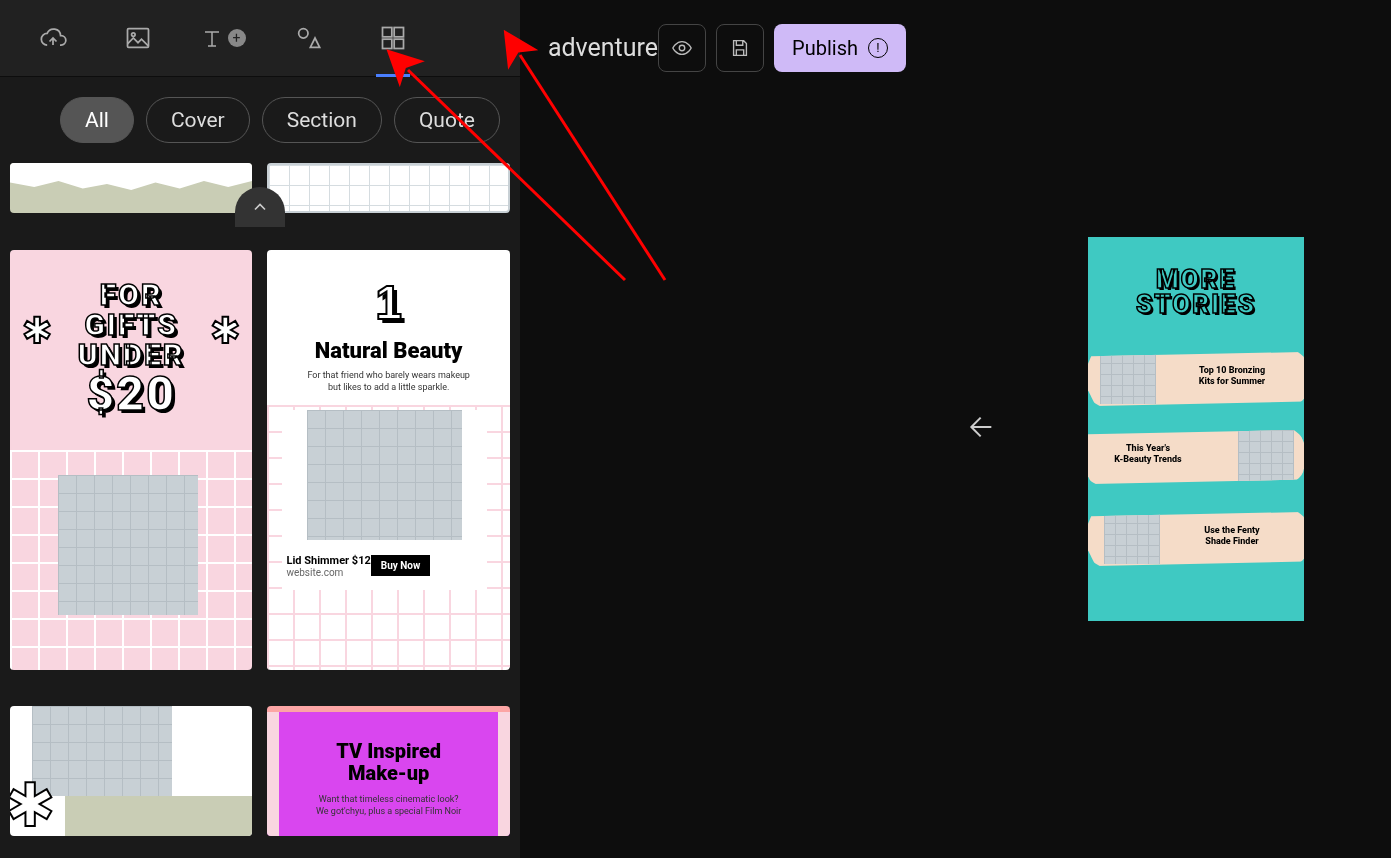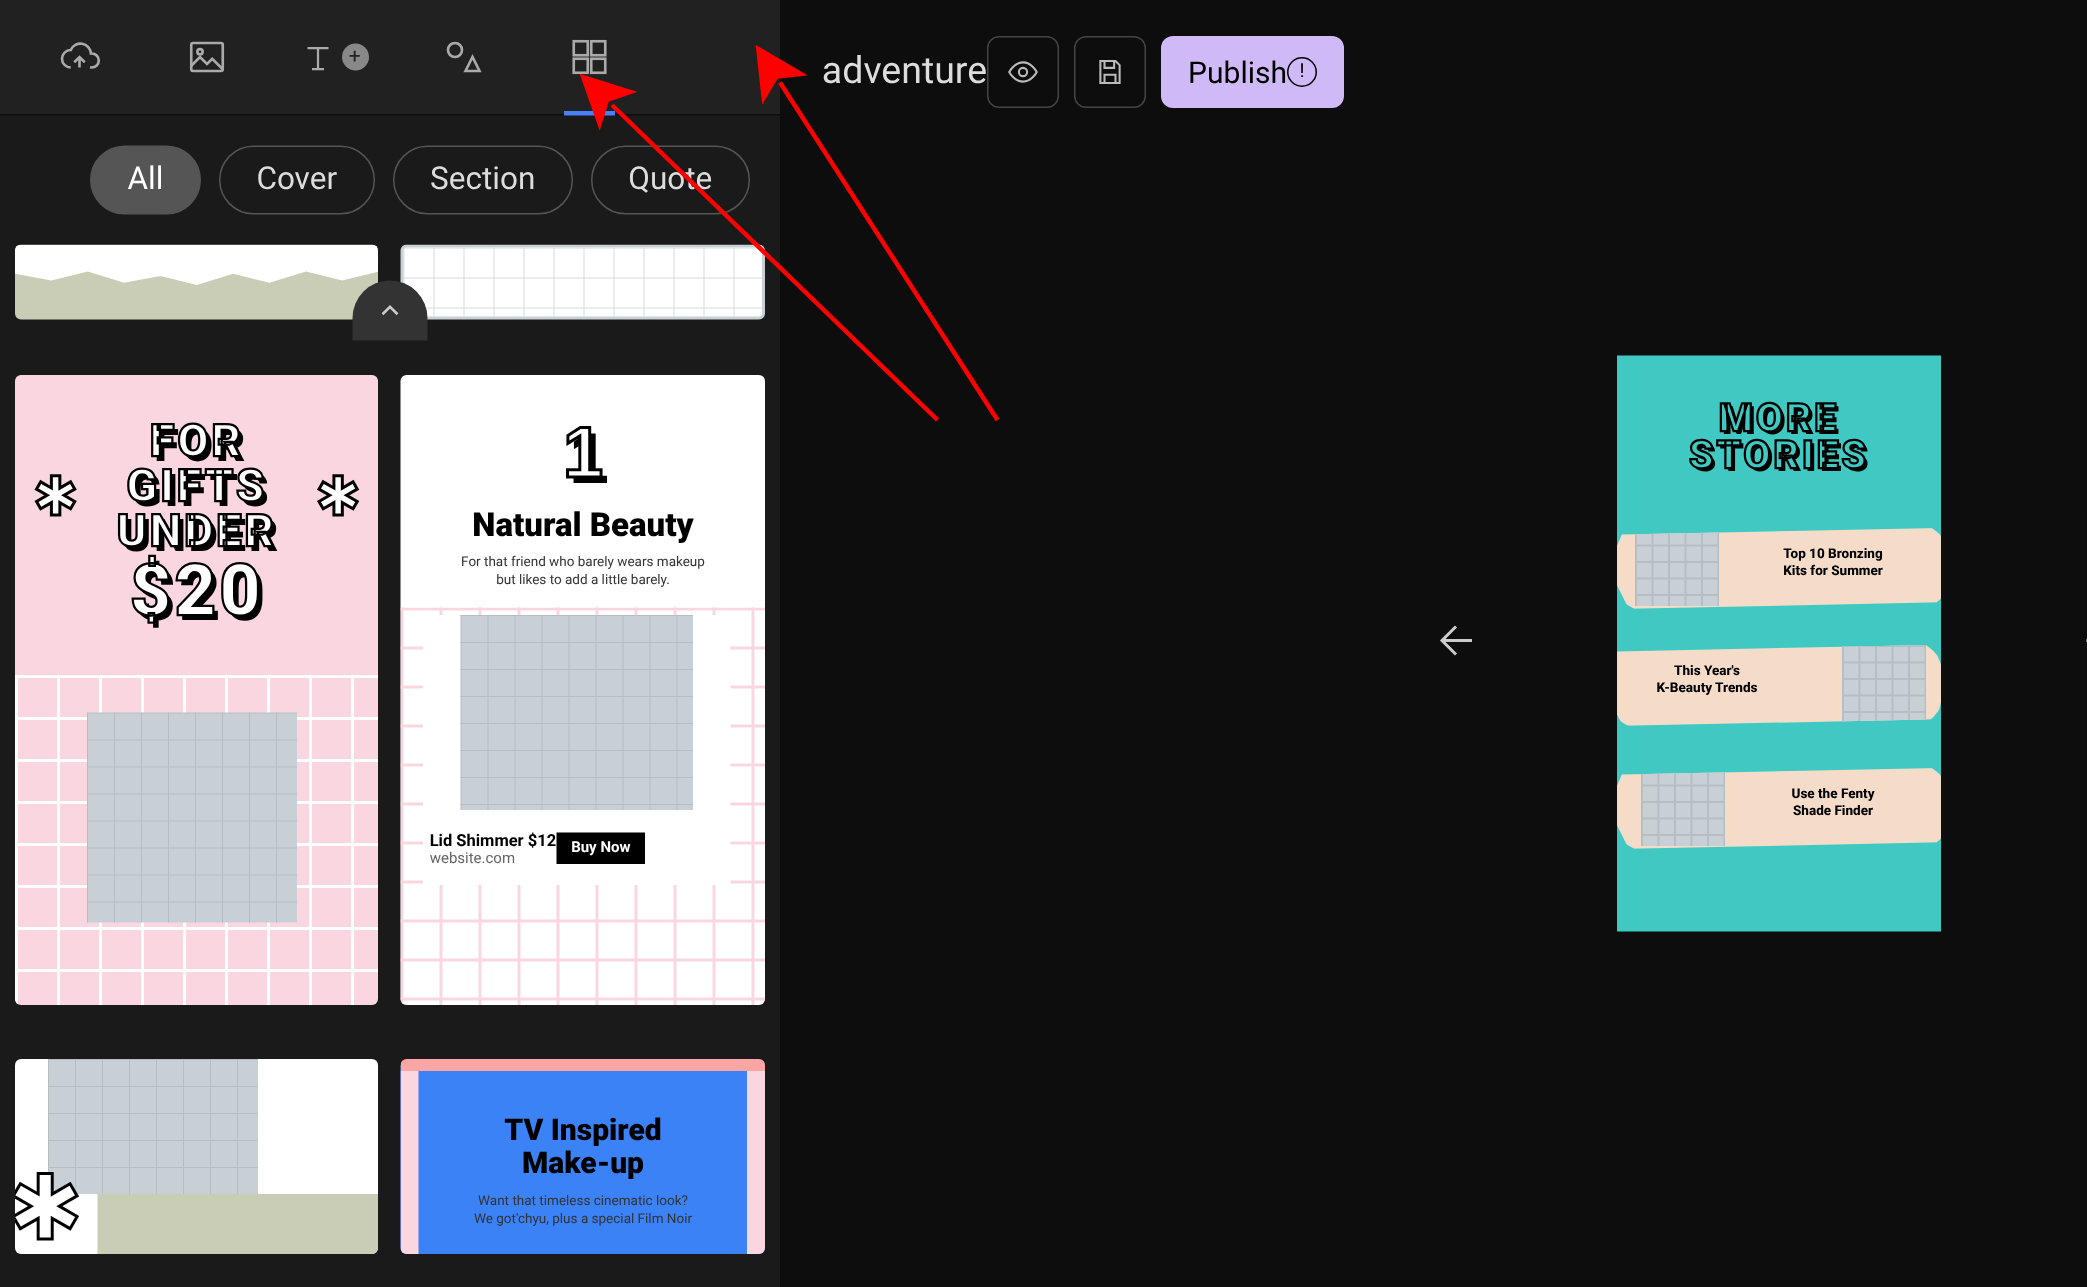--- a/index.html
+++ b/index.html
@@ -55,36 +55,36 @@
 .t4 .prod-site{font-size:10px;color:#666;}
 .t4 .buy{background:#000;color:#fff;font-size:10px;padding:5px 10px;font-weight:700;}
 
 
 .t5{background:#fff;}
 .t5 .ph{position:absolute;left:22px;top:0;width:140px;height:90px;background:#c8d0d5;background-image:linear-gradient(#b5bec4 1px,transparent 1px),linear-gradient(90deg,#b5bec4 1px,transparent 1px);background-size:18px 18px;}
 .t5 .olive{position:absolute;left:55px;bottom:0;right:0;height:40px;background:#c9cdb5;}
 .t5 .star{position:absolute;left:-5px;bottom:-5px;font-size:60px;color:#fff;-webkit-text-stroke:2px #000;}
 
 
-.t6{background:#3b82f6;padding:28px 20px;text-align:center;position:relative;border-top:8px solid #fca5a5;}
+.t6{background:#d946ef;padding:28px 20px;text-align:center;position:relative;border-top:6px solid #fca5a5;}
 .t6 .headline{font-weight:900;font-size:20px;line-height:1.1;color:#000;}
 .t6 .sub{font-size:9px;color:#333;margin-top:10px;line-height:1.3;}
 .t6 .bands{position:absolute;top:0;bottom:0;width:12px;background:#f9d6e0;}
 .t6 .bands.l{left:0;}
 .t6 .bands.r{right:0;}
 .t6 .trend-text{position:absolute;top:-11px;left:0;right:0;font-size:8px;color:#fff;letter-spacing:1px;white-space:nowrap;overflow:hidden;}
 
 
 .main{flex:1;display:flex;flex-direction:row;position:relative;}
 .top-bar{height:95px;display:flex;align-items:center;padding:0 40px 0 28px;}
 .doc-title{font-size:25px;color:#ddd;font-weight:400;}
 .top-actions{margin-left:auto;display:flex;gap:10px;align-items:center;}
 .icon-btn{width:48px;height:48px;border:1px solid #444;border-radius:8px;display:flex;align-items:center;justify-content:center;cursor:pointer;}
 .icon-btn svg{width:22px;height:22px;stroke:#bbb;fill:none;stroke-width:1.5;}
-.publish-btn{background:#cfbaf7;color:#000;padding:12px 18px;border-radius:8px;font-size:20px;display:flex;align-items:center;gap:0;cursor:pointer;}
+.publish-btn{background:#cfbaf7;color:#000;padding:12px 18px;border-radius:8px;font-size:20px;display:flex;align-items:center;gap:10px;cursor:pointer;}
 .publish-btn .warn{width:20px;height:20px;border:1.5px solid #000;border-radius:50%;display:flex;align-items:center;justify-content:center;font-size:13px;}
 
 .canvas-area{flex:1;display:flex;align-items:center;justify-content:center;gap:70px;}
 .nav-arrow{cursor:pointer;padding:20px;}
 .nav-arrow svg{width:32px;height:32px;stroke:#ccc;fill:none;stroke-width:1.5;}
 
 .story-card{width:216px;height:384px;background:#3fc9c2;position:relative;overflow:hidden;}
 .story-title{text-align:center;font-family:Impact,sans-serif;font-weight:900;font-size:26px;line-height:0.95;color:#3fc9c2;-webkit-text-stroke:1.5px #000;text-shadow:2px 2px 0 #000;letter-spacing:2px;margin-top:30px;}
 .brush{position:absolute;width:230px;height:62px;background:#f5dcc8;border-radius:35px;clip-path:polygon(4% 15%,96% 8%,100% 45%,97% 88%,6% 95%,0 50%);}
 .brush.b1{top:110px;left:-6px;}
@@ -195,21 +195,21 @@
         </div>
         <div class="grid-area"></div>
         <div class="img-ph"></div>
       </div>
 
       <div class="tmpl tall t4">
         <div class="num">1</div>
         <div class="headline">Natural Beauty</div>
         <div class="sub">
           <div>For that friend who barely wears makeup</div>
-          <div>but likes to add a little barely.</div>
+          <div>but likes to add a little sparkle.</div>
         </div>
         <div class="pink-grid"></div>
         <div class="ph-wrap">
           <div class="ph"></div>
           <div class="prod-row">
             <div class="prod-info">
               <div class="prod-name">Lid Shimmer $12</div>
               <div class="prod-site">website.com</div>
             </div>
             <div class="buy">Buy Now</div>

